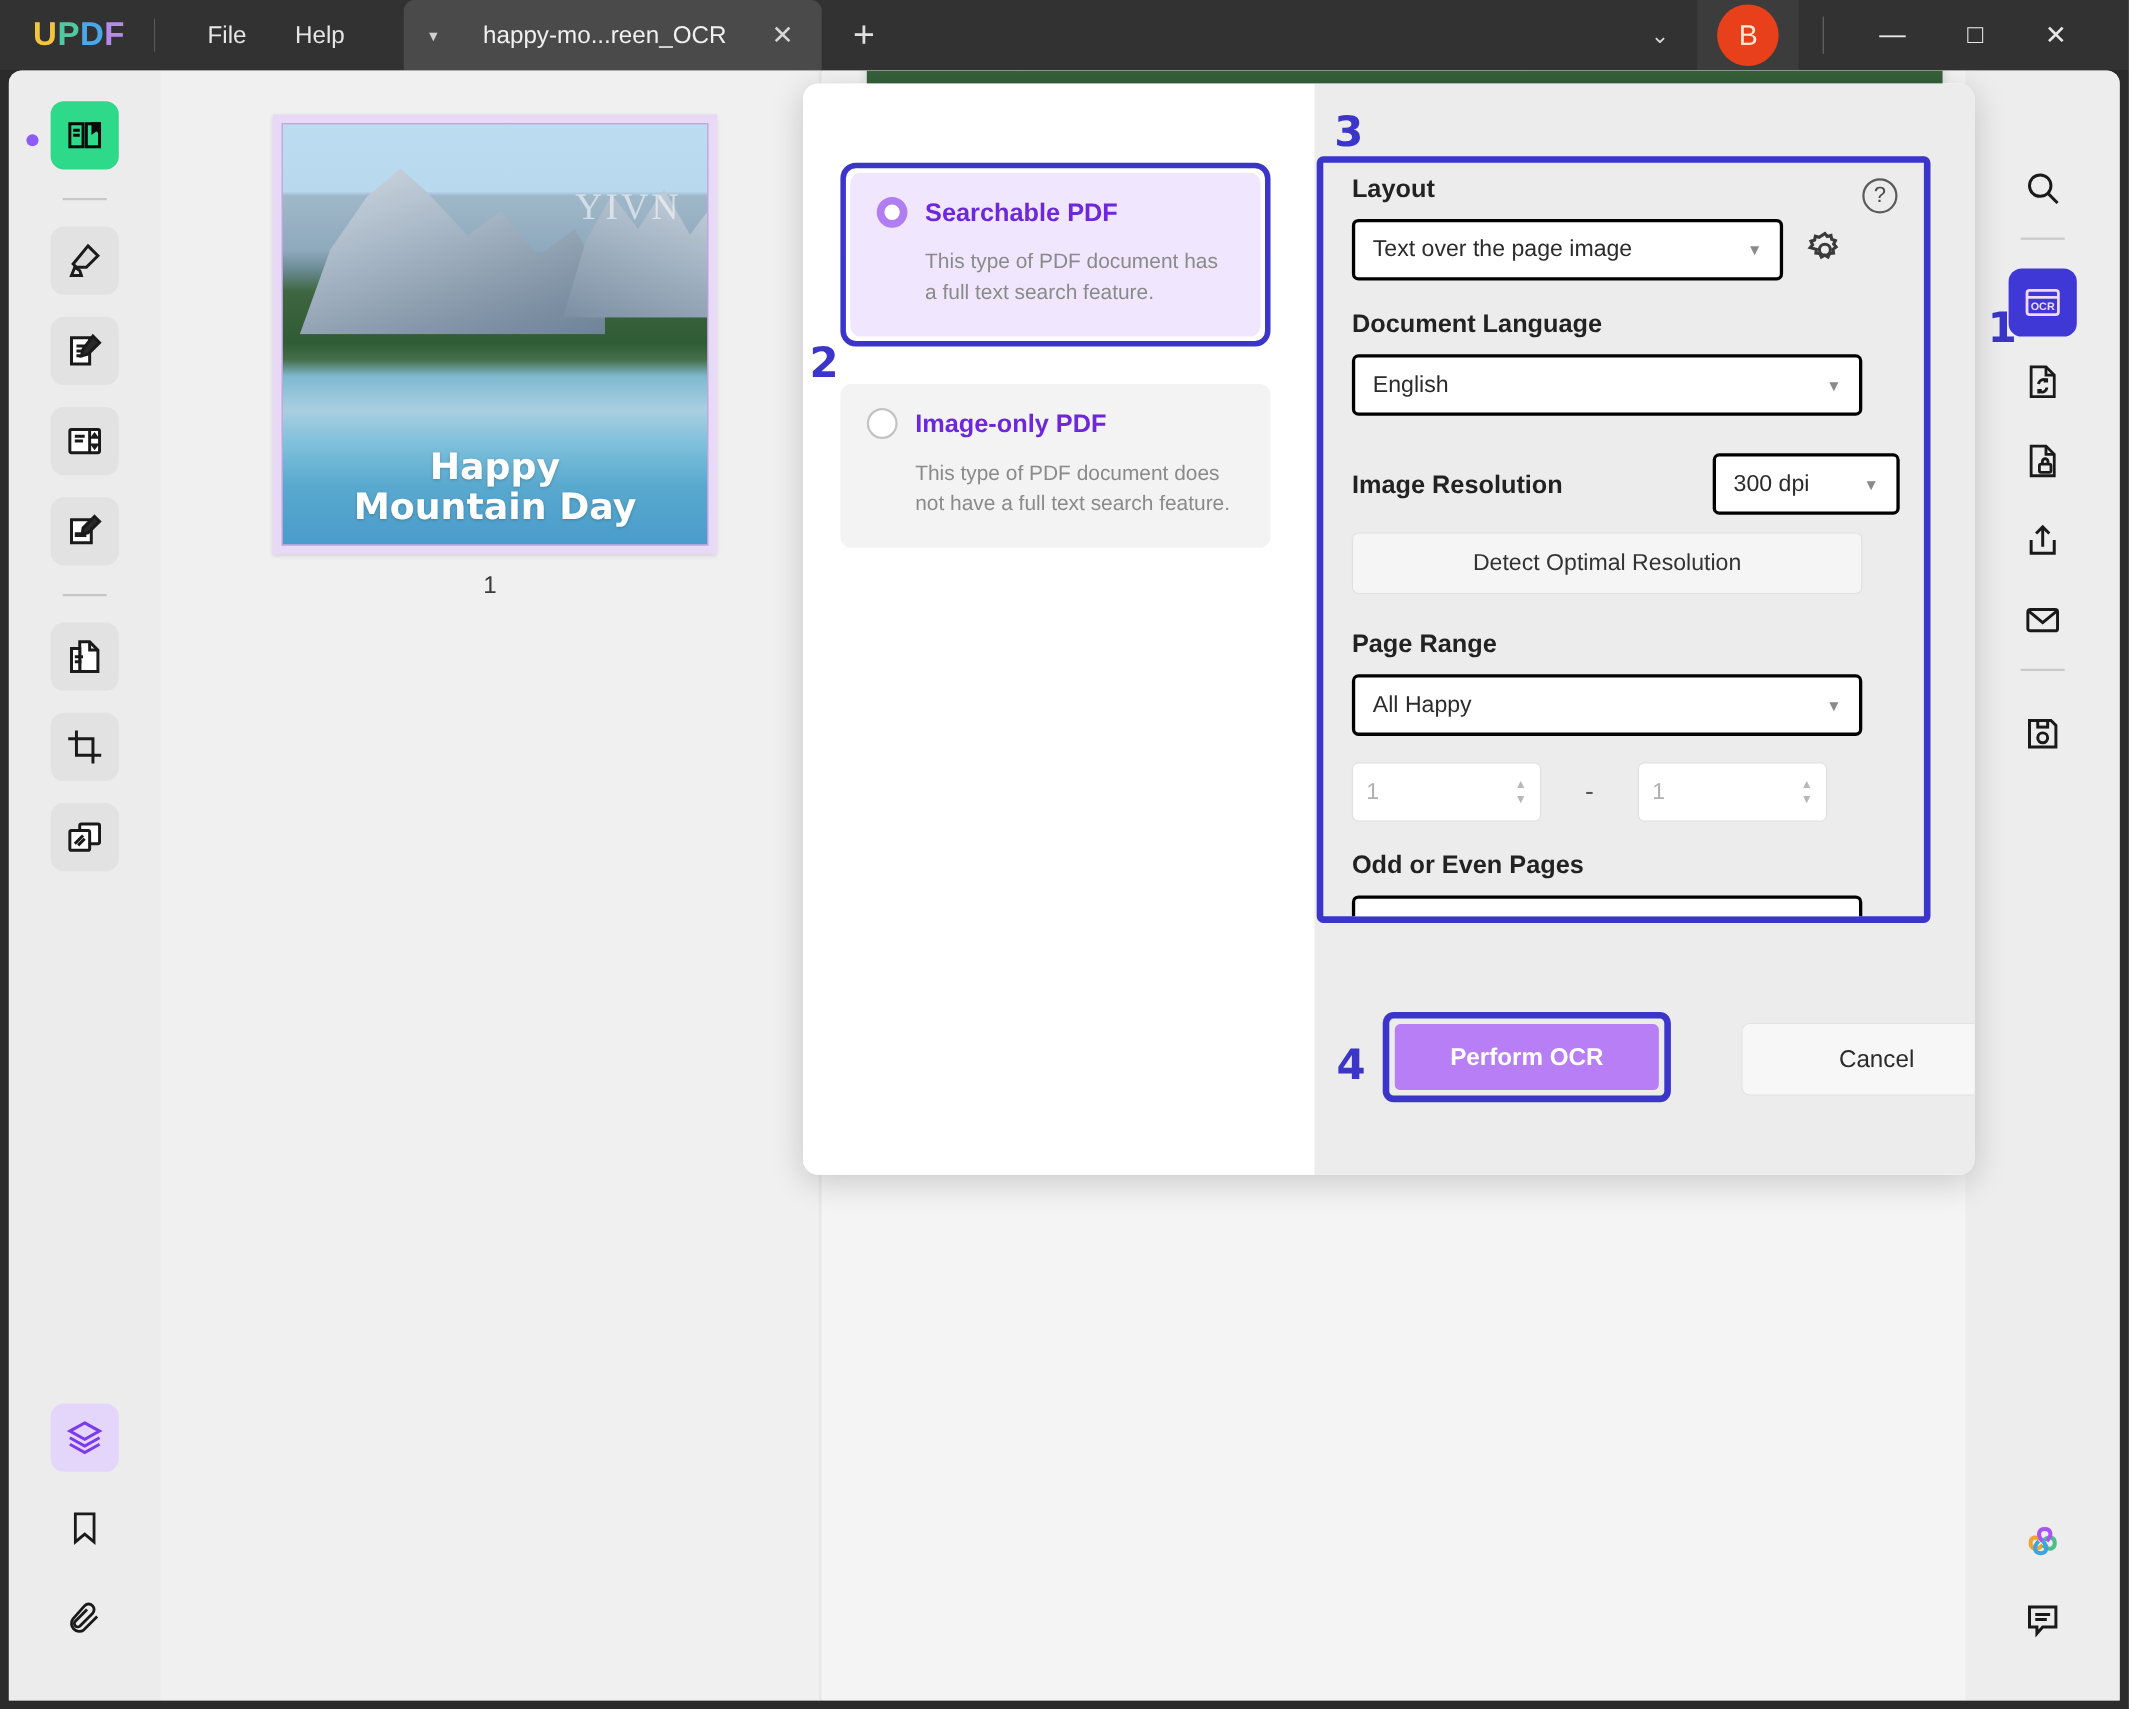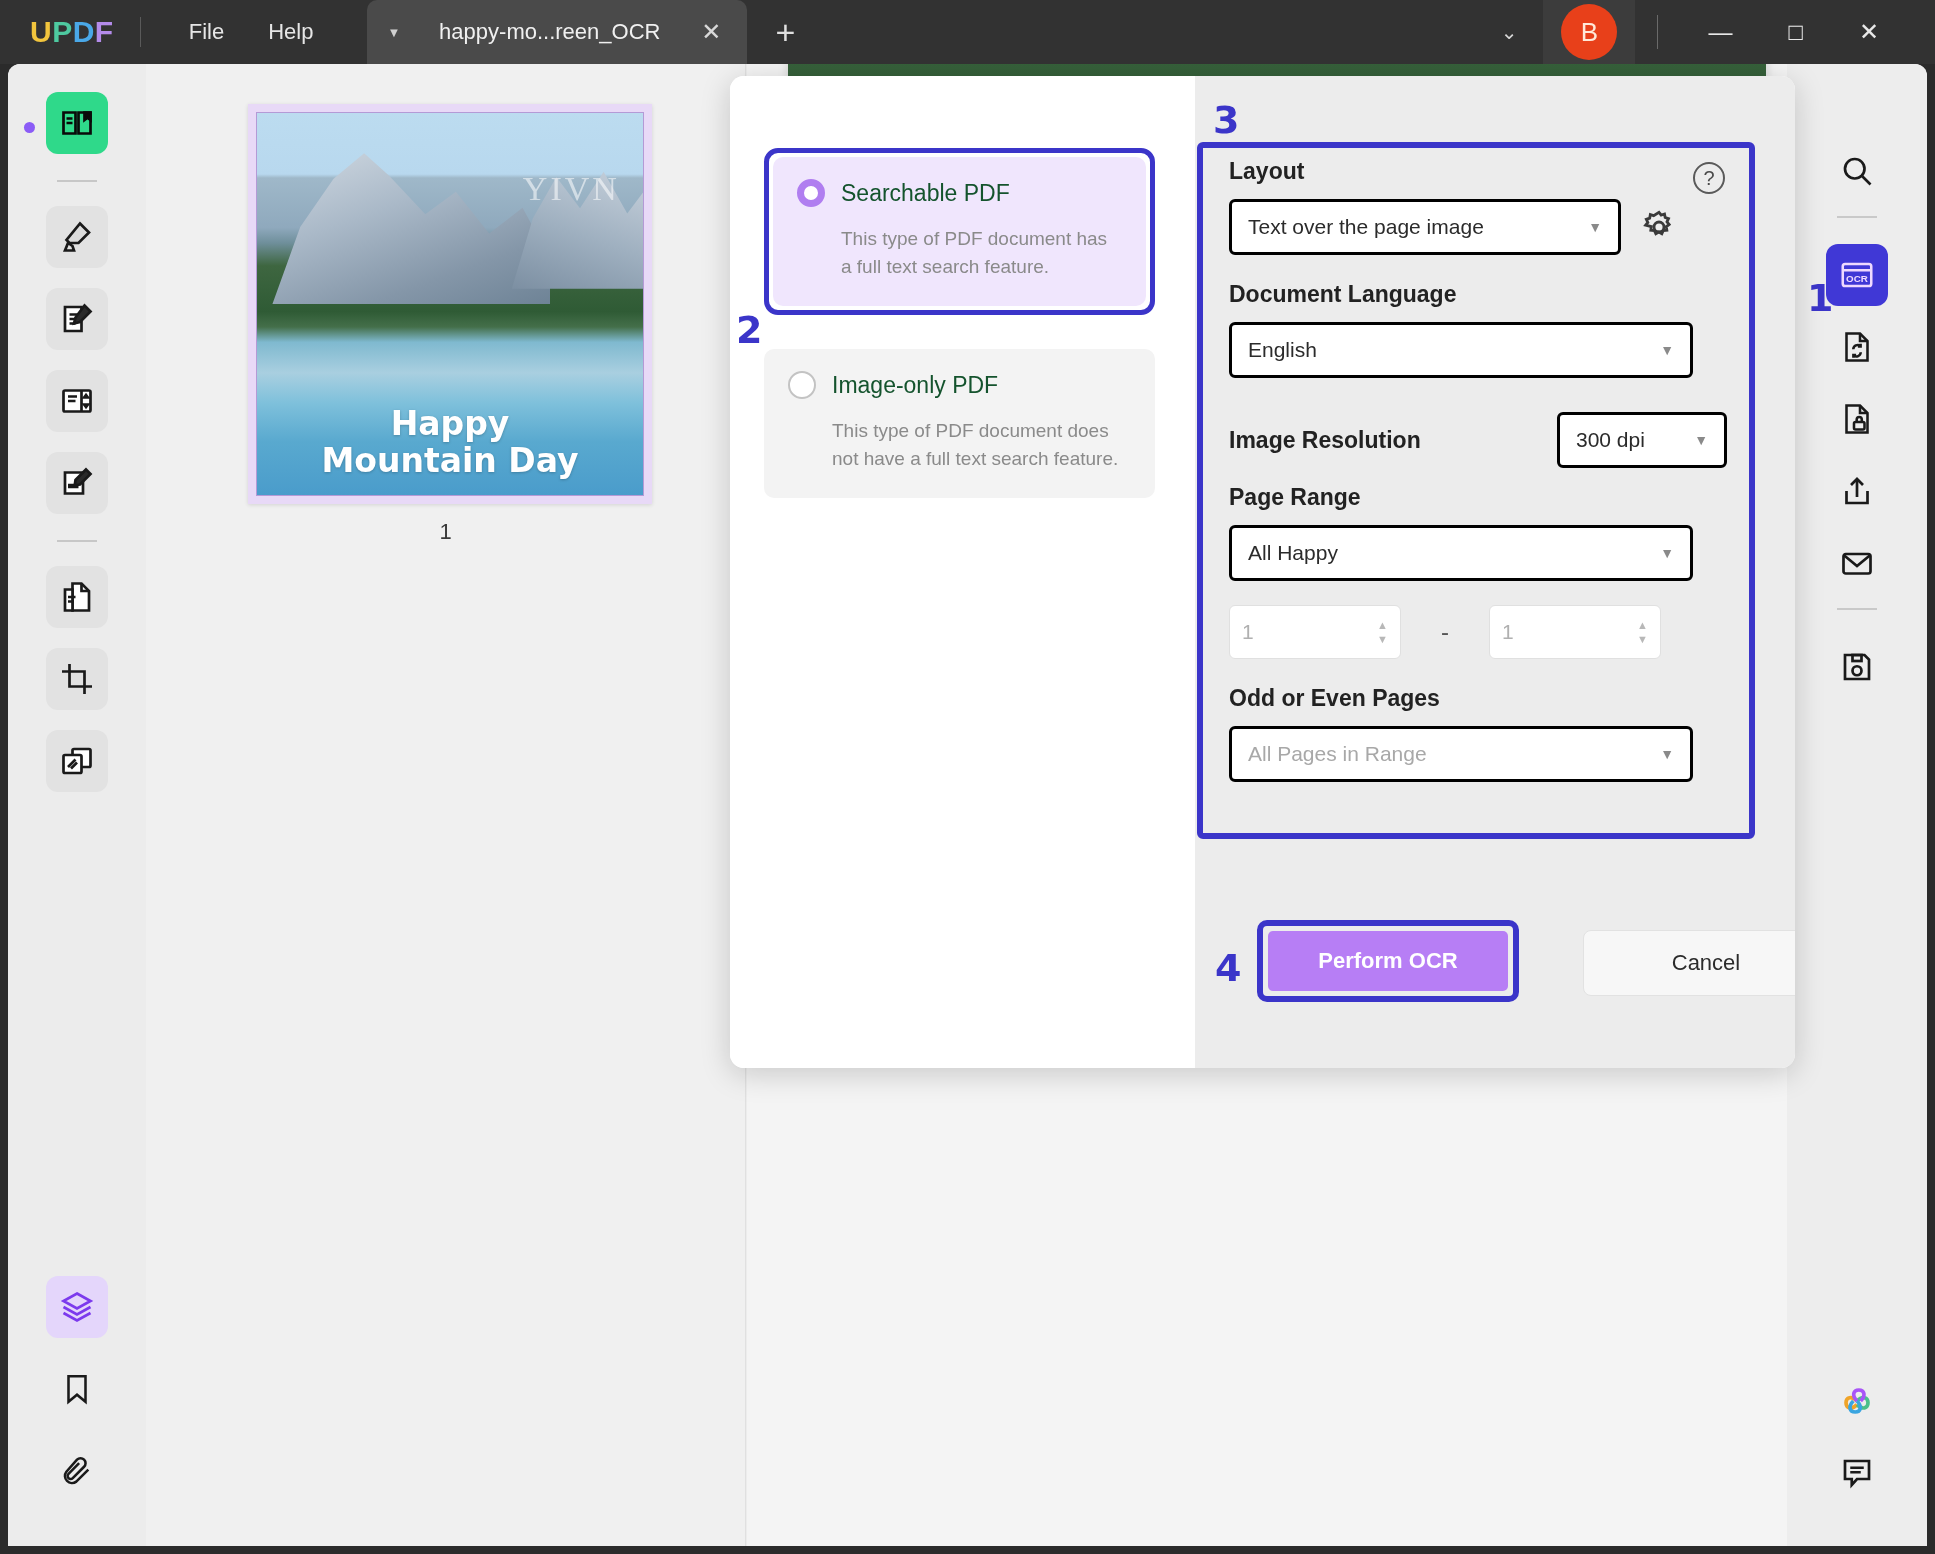--- a/index.html
+++ b/index.html
@@ -268,21 +268,21 @@
   .opt-head { display: flex; align-items: center; gap: 16px; }
   .radio-outer {
     width: 28px; height: 28px; border-radius: 50%;
     border: 2px solid #c3c3c3; background: #fff;
     flex-shrink: 0;
   }
   .radio-outer.on {
     border: 7px solid #b07ef0; background: #fff;
     width: 28px; height: 28px;
   }
-  .opt-name { font-size: 23px; font-weight: normal; color: #14532d; }
+  .opt-name { font-size: 23px; font-weight: bold; color: #6d28d9; }
   .opt-desc {
     margin: 18px 0 0 44px;
     font-size: 19px; color: #8a8a8a; line-height: 1.45;
   }
 
   
   .dlg-right {
     width: 600px; height: 100%;
     background: #ececec;
     position: relative;
@@ -650,20 +650,21 @@
           </div>
 
           <div class="row" style="margin-bottom:16px">
             <div class="sec-label" style="margin-bottom:0">Image Resolution</div>
             <div class="select" style="width:170px;margin-left:auto">
               <span>300 dpi</span>
               <span class="caret">▼</span>
             </div>
           </div>
 
+          <div class="btn-flat" style="width:464px;margin-bottom:32px">Detect Optimal Resolution</div>
 
           <div class="sec-label">Page Range</div>
           <div class="select" style="width:464px;margin-bottom:24px">
             <span>All Happy</span>
             <span class="caret">▼</span>
           </div>
 
           <div class="row" style="margin-bottom:26px">
             <div class="spin">
               <span>1</span>

